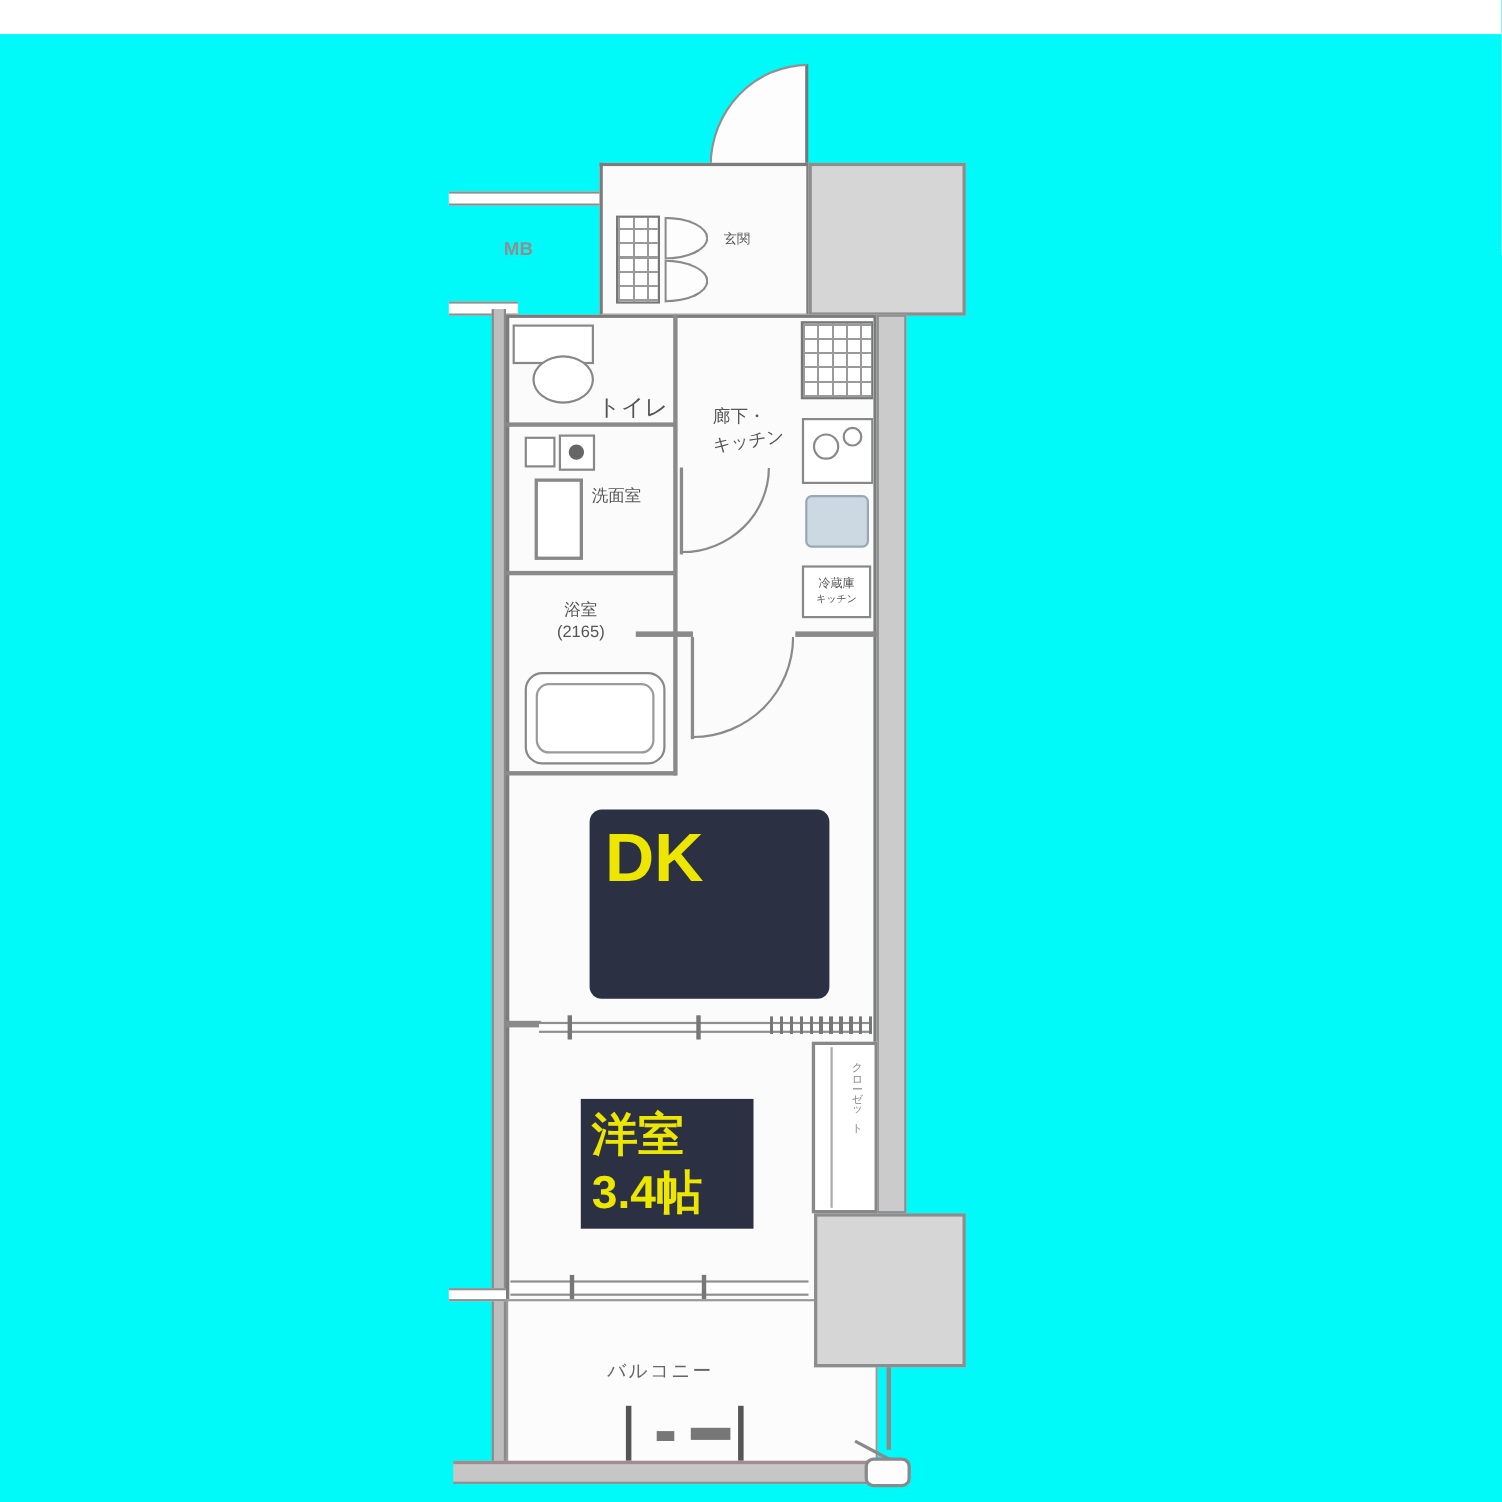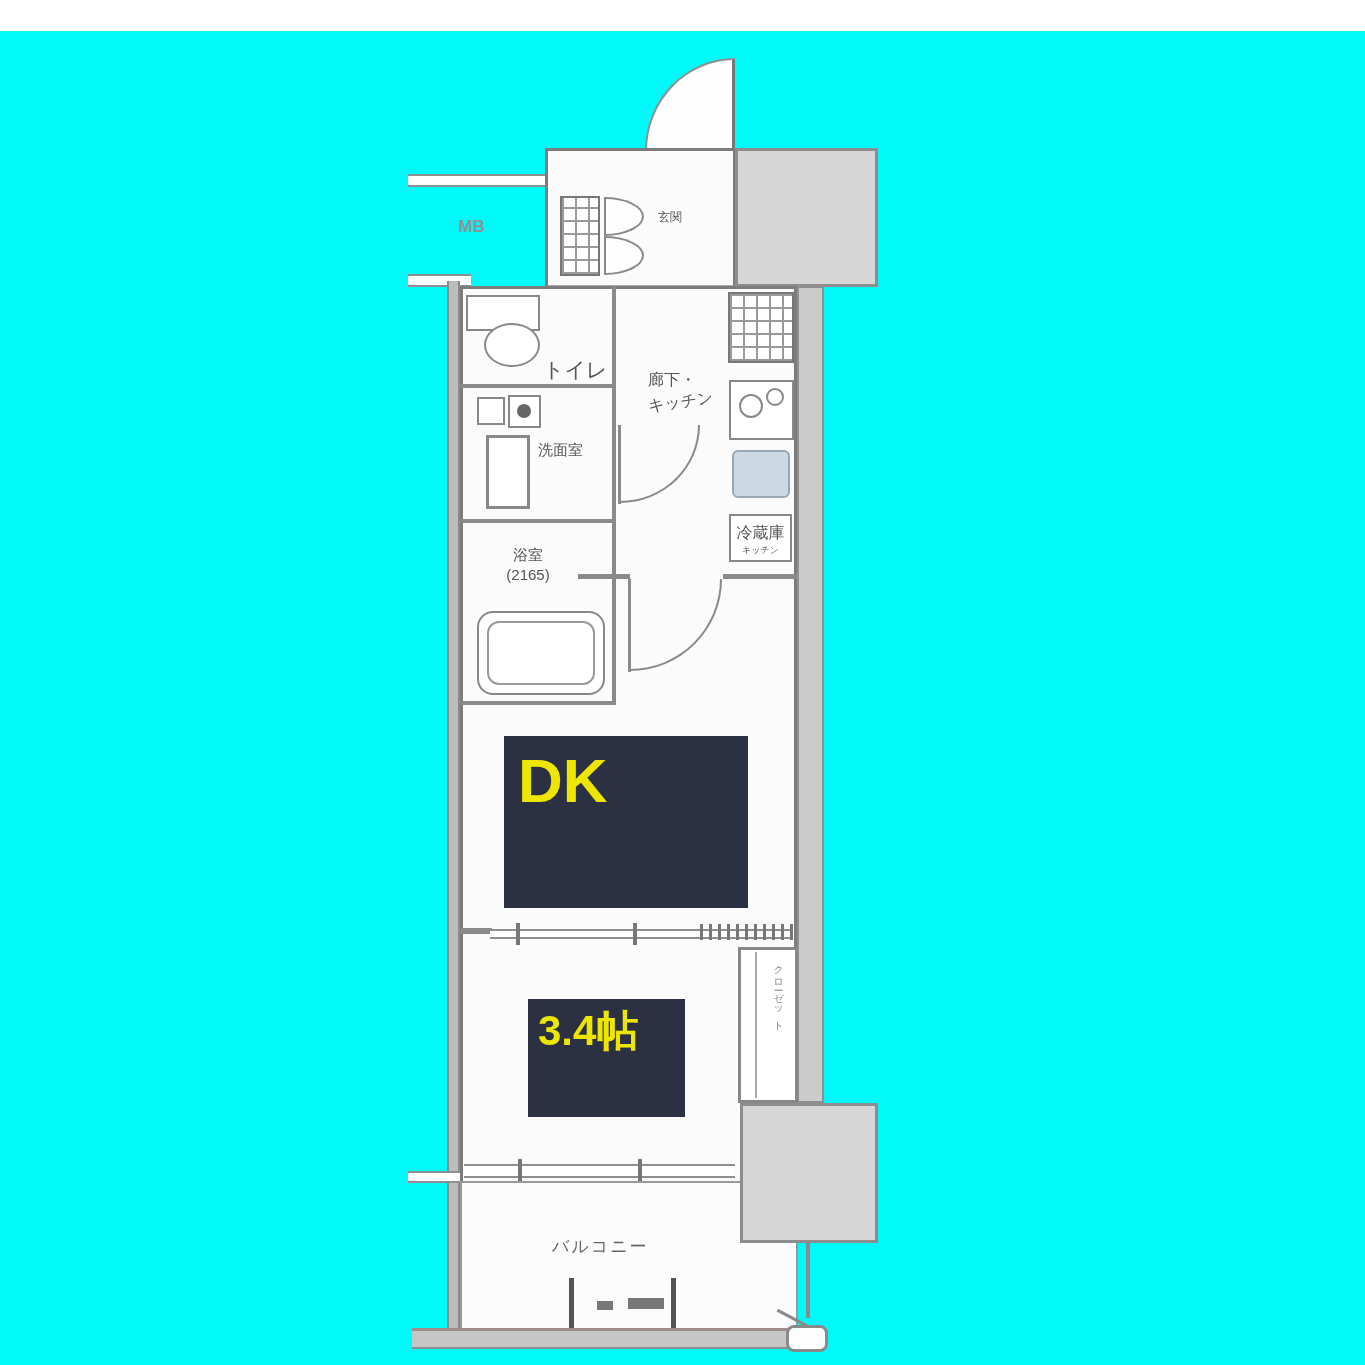--- a/index.html
+++ b/index.html
@@ -74,37 +74,38 @@
   <div class="abs rmlabel" style="left:648px;top:338px;font-size:16px;line-height:1.35;">
     <div>廊下・</div>
     <div style="display:inline-block;transform:rotate(-8deg);">キッチン</div>
   </div>
   <div class="abs gridbox" style="left:728px;top:261px;width:66px;height:71px;"></div>
   <div class="abs fixture" style="left:729px;top:349px;width:65px;height:60px;"></div>
   <div class="abs fixture circ" style="left:739px;top:363px;width:24px;height:24px;"></div>
   <div class="abs fixture circ" style="left:766px;top:357px;width:18px;height:18px;"></div>
   <div class="abs" style="left:732px;top:419px;width:58px;height:48px;background:#ccd9e3;border:2px solid #98a8b4;border-radius:6px;"></div>
   <div class="abs fixture" style="left:729px;top:483px;width:63px;height:48px;text-align:center;color:#555;padding-top:7px;">
-    <div style="font-size:16px;">冷蔵庫</div>
+    <div style="font-size:11px;">冷蔵庫</div>
     <div style="font-size:9px;">キッチン</div>
   </div>
   <div class="abs arc-br" style="left:630px;top:548px;width:92px;height:92px;"></div>
   <div class="abs partwall" style="left:628px;top:548px;width:3px;height:93px;"></div>
 
-  <div class="abs bigbox" style="left:504px;top:705px;width:244px;height:172px;padding:8px 0 0 14px;font-size:62px;line-height:1.18;">
+  <div class="abs bigbox" style="left:536px;top:705px;width:218px;height:172px;padding:8px 0 0 14px;font-size:62px;line-height:1.18;border-radius:11px;">
     <div>DK</div>
   </div>
 
   <div class="abs partwall" style="left:460px;top:897px;width:32px;height:6px;"></div>
   <div class="abs thinline" style="left:490px;top:898px;width:300px;height:10px;"></div>
   <div class="abs hatch" style="left:700px;top:893px;width:97px;height:16px;"></div>
   <div class="abs tick" style="left:516px;top:892px;width:4px;height:22px;"></div>
   <div class="abs tick" style="left:633px;top:892px;width:4px;height:22px;"></div>
 
   <div class="abs bigbox" style="left:528px;top:968px;width:157px;height:118px;padding:6px 0 0 10px;font-size:42px;line-height:1.25;">
+    <div>洋室</div>
     <div>3.4帖</div>
   </div>
   <div class="abs fixture" style="left:738px;top:916px;width:60px;height:156px;border-width:3px;">
     <div style="position:absolute;left:14px;top:2px;width:2px;height:146px;background:#aaa;"></div>
     <div style="position:absolute;right:10px;top:8px;writing-mode:vertical-rl;font-size:10px;color:#888;letter-spacing:2px;">クローゼット</div>
   </div>
 
   <div class="abs thinline" style="left:464px;top:1133px;width:271px;height:14px;"></div>
   <div class="abs tick" style="left:518px;top:1128px;width:4px;height:22px;"></div>
   <div class="abs tick" style="left:638px;top:1128px;width:4px;height:22px;"></div>

